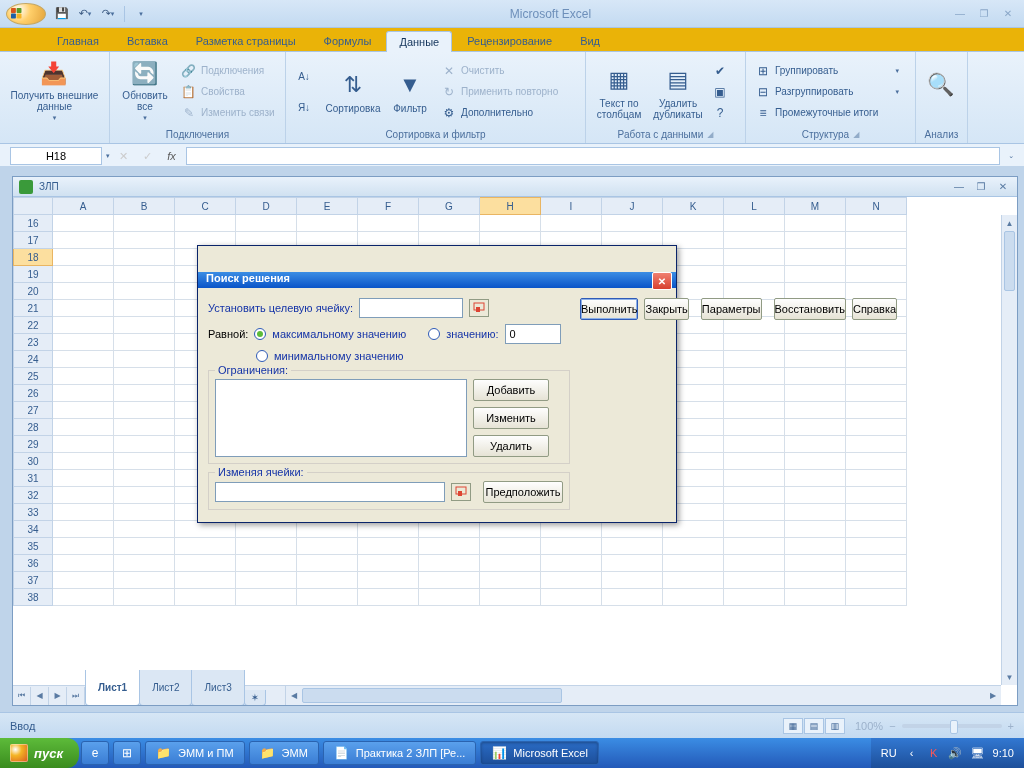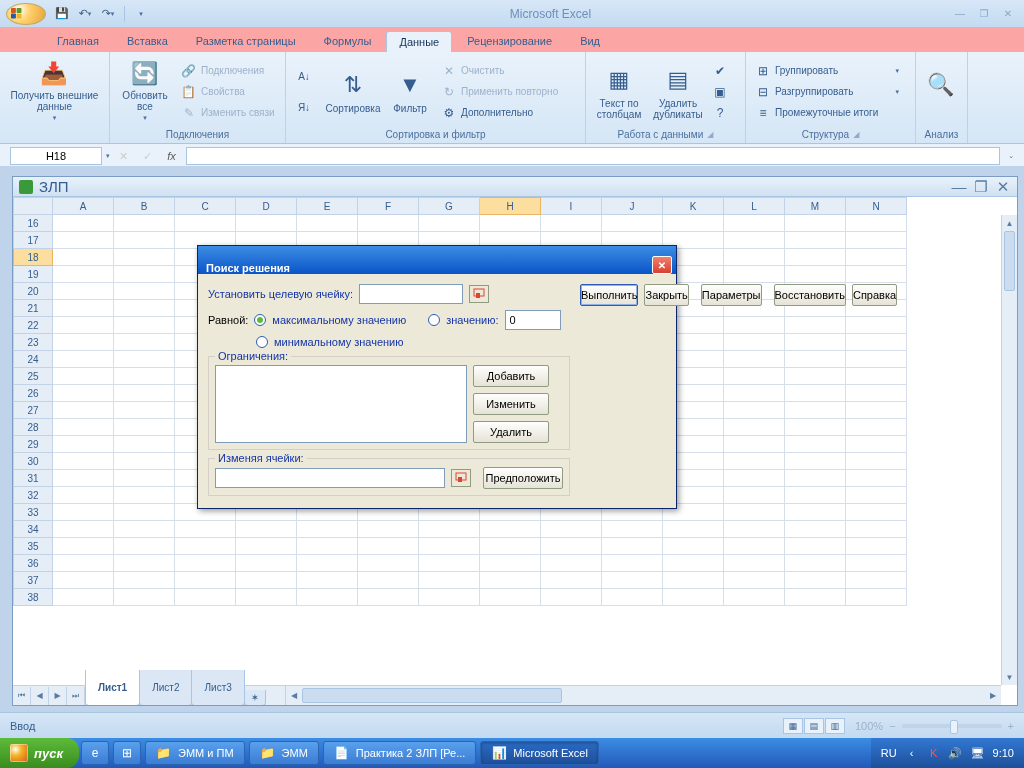--- a/index.html
+++ b/index.html
@@ -10,21 +10,21 @@
 .office-btn { width: 40px; height: 22px; background: radial-gradient(circle at 30% 30%, #fff, #ffcf6a 40%, #e2a23a); border-radius: 50%; border: 1px solid #c4a866; margin-right: 6px; position: relative; }
 .office-btn::after { content:""; position:absolute; left:4px; top:4px; width:14px; height:14px; background:#d7551e; border-radius:2px; box-shadow:16px 0 0 #5c9b2a, 0 16px 0 #1d5fa8, 16px 16px 0 #f4b425; transform:scale(0.35); transform-origin:0 0;}
 .qat { display: flex; gap: 3px; align-items: center; }
 .qat-btn { width: 20px; height: 20px; display:flex;align-items:center;justify-content:center; color:#3b5a82; border-radius:2px; }
 .qat-sep { width:1px; height:16px; background:#a9c5e4; margin:0 3px;}
 .titlebar-title { flex:1; text-align:center; color:#6d8fba; font-size:12px; }
 .win-controls { display:flex; gap:4px; }
 .win-btn { width:20px; height:18px; color:#8aa7c8; display:flex;align-items:center;justify-content:center; font-size:10px;}
 
 
-.ribbon-tabs { height: 24px; background:#fca5a5; display:flex; align-items:flex-end; padding-left:44px; gap:2px; border-bottom:1px solid #a9c5e4;}
+.ribbon-tabs { height: 24px; background:#eab308; display:flex; align-items:flex-end; padding-left:44px; gap:2px; border-bottom:1px solid #a9c5e4;}
 .ribbon-tab { padding:4px 12px; color:#355d8f; font-size:11px; cursor:default; border:1px solid transparent; border-bottom:none; border-radius:3px 3px 0 0;}
 .ribbon-tab.active { background:#e9f2fb; border-color:#a9c5e4; color:#12335a; position:relative; top:1px;}
 
 
 .ribbon { height: 92px; background:linear-gradient(#e9f2fb,#d5e6f6); border-bottom:1px solid #a9c5e4; display:flex; }
 .group { border-right:1px solid #bcd2e9; display:flex; flex-direction:column; padding:2px 6px; }
 .group-content { flex:1; display:flex; align-items:center; gap:4px; }
 .group-label { text-align:center; color:#4b6f9d; font-size:10px; padding-bottom:1px; display:flex; justify-content:center; align-items:center; gap:4px;}
 .group-label .expand { font-size:8px; color:#92acc9;}
 .big-btn { display:flex; flex-direction:column; align-items:center; justify-content:center; width:58px; height:66px; padding:2px; border-radius:3px; text-align:center; color:#355d8f; gap:2px; }
@@ -38,21 +38,21 @@
 
 
 .formula-bar { height:22px; background:#e9f2fb; border-bottom:1px solid #a9c5e4; display:flex; align-items:center; padding:12px 10px; gap:4px;}
 .namebox { width:92px; height:18px; background:#fff; border:1px solid #a9c5e4; padding:0 4px; display:flex; align-items:center; justify-content:center; font-size:11px;}
 .fx-lbl { width:20px; font-style:italic; color:#5b5b5b; text-align:center;}
 .formula-input { flex:1; height:18px; background:#fff; border:1px solid #a9c5e4; }
 
 
 .workspace { position:absolute; top:166px; left:0; right:0; bottom:56px; background:#bfd4ea; padding:6px; }
 .doc-window { position:absolute; left:12px; top:10px; right:6px; bottom:6px; background:#fff; border:1px solid #7c9dc3; display:flex; flex-direction:column;}
-.doc-title { height:20px; background:linear-gradient(#e9f2fb,#d0e1f1); display:flex; align-items:center; padding:0 6px; color:#355d8f; font-size:15px; gap:6px; border-bottom:1px solid #a9c5e4;}
+.doc-title { height:20px; background:linear-gradient(#e9f2fb,#d0e1f1); display:flex; align-items:center; padding:0 6px; color:#355d8f; font-size:10px; gap:6px; border-bottom:1px solid #a9c5e4;}
 .doc-title .wicon{width:14px;height:14px;background:#3a9a3a;border-radius:2px;}
 .doc-title .spacer{flex:1;}
 .doc-title .dwbtn{width:16px;height:14px;display:flex;align-items:center;justify-content:center;color:#5a7ba3;}
 
 .grid-area { flex:1; position:relative; overflow:hidden; }
 .col-headers { display:flex; position:absolute; top:0; left:0; right:16px; height:18px; }
 .corner { width:40px; height:18px; background:#e5edf7; border:1px solid #c2d3e7;}
 .col-h { width:61px; height:18px; background:#e5edf7; border:1px solid #c2d3e7; border-left:none; display:flex;align-items:center;justify-content:center; color:#355d8f; font-size:10px;}
 .col-h.sel { background:#fcdf9f; border-color:#e9b562;}
 .rows { position:absolute; top:18px; bottom:20px; left:0; right:16px; overflow:hidden;}
@@ -90,21 +90,21 @@
 .start-btn { height:30px; padding:0 16px 0 10px; background:linear-gradient(#5dbb3a,#3a8c1e); color:#fff; font-weight:bold; font-style:italic; font-size:13px; display:flex; align-items:center; gap:6px; border-radius:0 12px 12px 0;}
 .start-btn .orb{width:18px;height:18px;background:radial-gradient(circle at 30% 30%,#fff,#f4b425 35%,#d7551e);border-radius:2px;box-shadow:inset 0 0 0 1px rgba(255,255,255,0.4);}
 .task-btn { height:24px; margin:0 2px; padding:0 10px; background:linear-gradient(#5aa0ec,#3a7dd4); border:1px solid #2a63b0; border-radius:3px; color:#fff; display:flex; align-items:center; gap:6px; font-size:11px;}
 .task-btn.active { background:linear-gradient(#2a6bc4,#1d4f9a); box-shadow:inset 0 1px 3px rgba(0,0,0,0.3);}
 .task-btn .ti{width:16px;height:16px;display:flex;align-items:center;justify-content:center;font-size:12px;}
 .tray { margin-left:auto; height:30px; background:linear-gradient(#3278d2,#1d4f9a); display:flex; align-items:center; padding:0 10px; gap:8px; color:#fff; font-size:11px;}
 .tray .ti{width:14px;height:14px;display:flex;align-items:center;justify-content:center;}
 
 
 .dialog { position:absolute; left:197px; top:245px; width:480px; background:#ece9d8; border:1px solid #0a246a; box-shadow:2px 2px 6px rgba(0,0,0,0.4); z-index:50;}
-.dlg-title { height:28px; background:linear-gradient(#3b8de4,#0a54c8); color:#fff; display:flex; align-items:flex-end; padding:0 4px 0 8px; font-size:11px; font-weight:bold;}
+.dlg-title { height:16px; background:linear-gradient(#3b8de4,#0a54c8); color:#fff; display:flex; align-items:flex-start; padding:0 4px 0 8px; font-size:11px; font-weight:bold;margin-top:26px;}
 .dlg-title .spacer{flex:1;}
 .dlg-close { width:20px; height:18px; background:linear-gradient(#f08070,#d74030); border:1px solid #fff; border-radius:2px; color:#fff; display:flex;align-items:center;justify-content:center; font-size:10px; font-weight:bold;}
 .dlg-body { padding:10px 10px 12px 10px; display:flex; gap:10px;}
 .dlg-main { flex:1; display:flex; flex-direction:column; gap:6px; font-size:11px; color:#000;}
 .dlg-side { width:92px; display:flex; flex-direction:row; gap:6px;}
 .dlg-btn { height:22px; background:linear-gradient(#fefefe,#e6e3d5); border:1px solid #919b84; border-radius:2px; font-size:11px; display:flex;align-items:center;justify-content:center;}
 .dlg-btn.default { border:1px solid #2f5bb7; box-shadow:0 0 0 1px #8db1e8 inset;}
 .dlg-row { display:flex; align-items:center; gap:6px;}
 .dlg-input { background:#fff; border:1px solid #7f9db9; height:20px; }
 .range-btn { width:20px; height:18px; border:1px solid #919b84; background:#ece9d8; display:flex;align-items:center;justify-content:center;}

